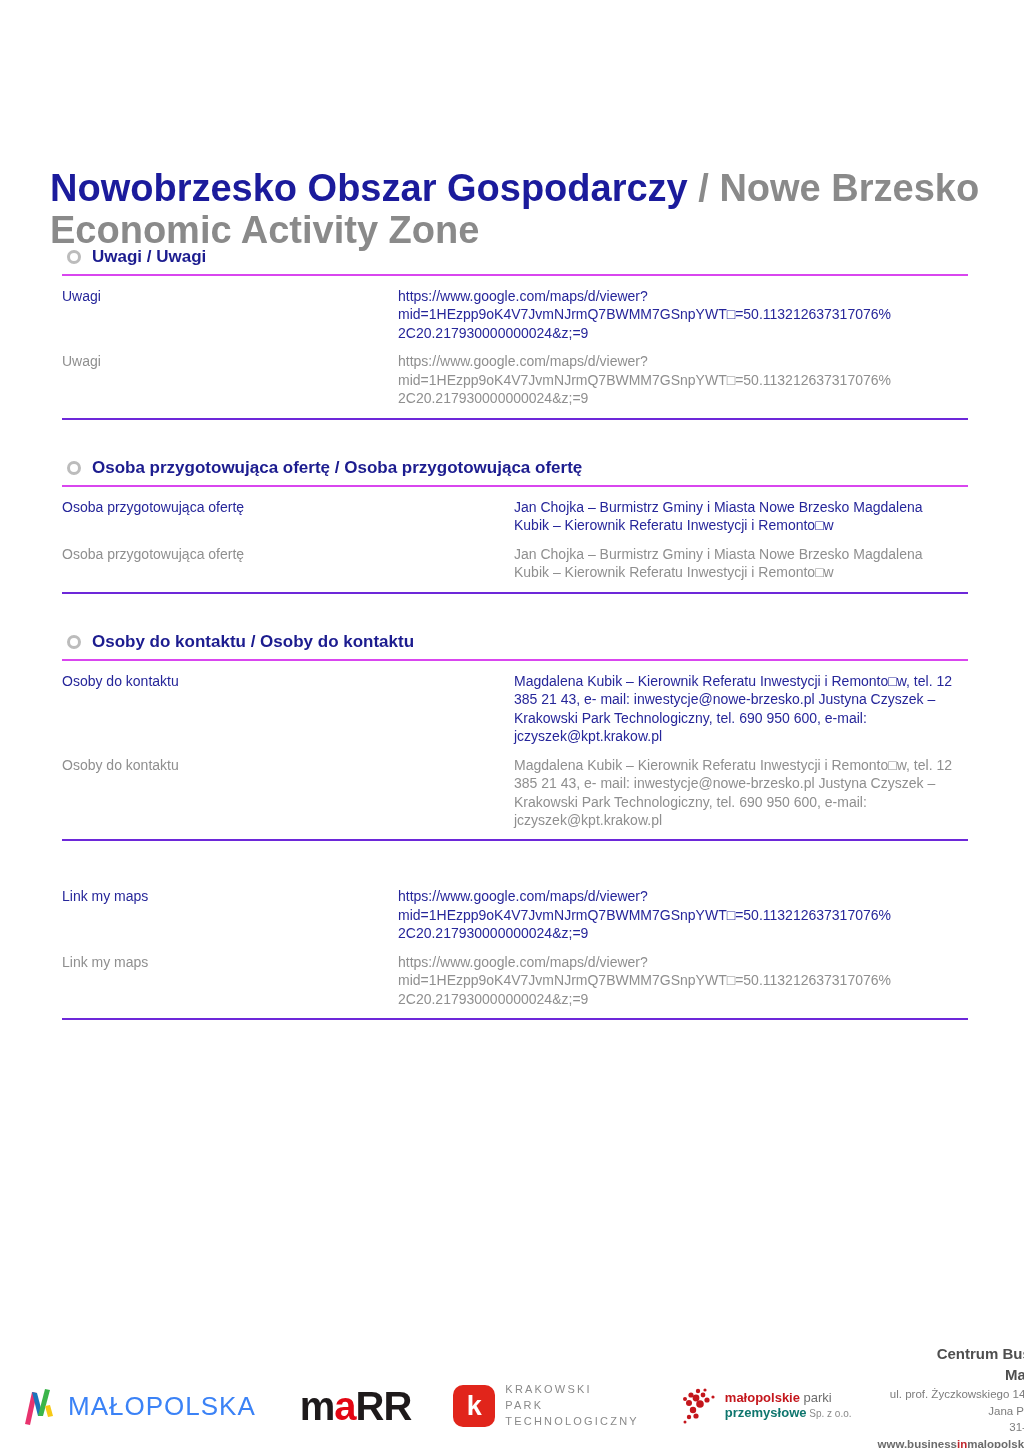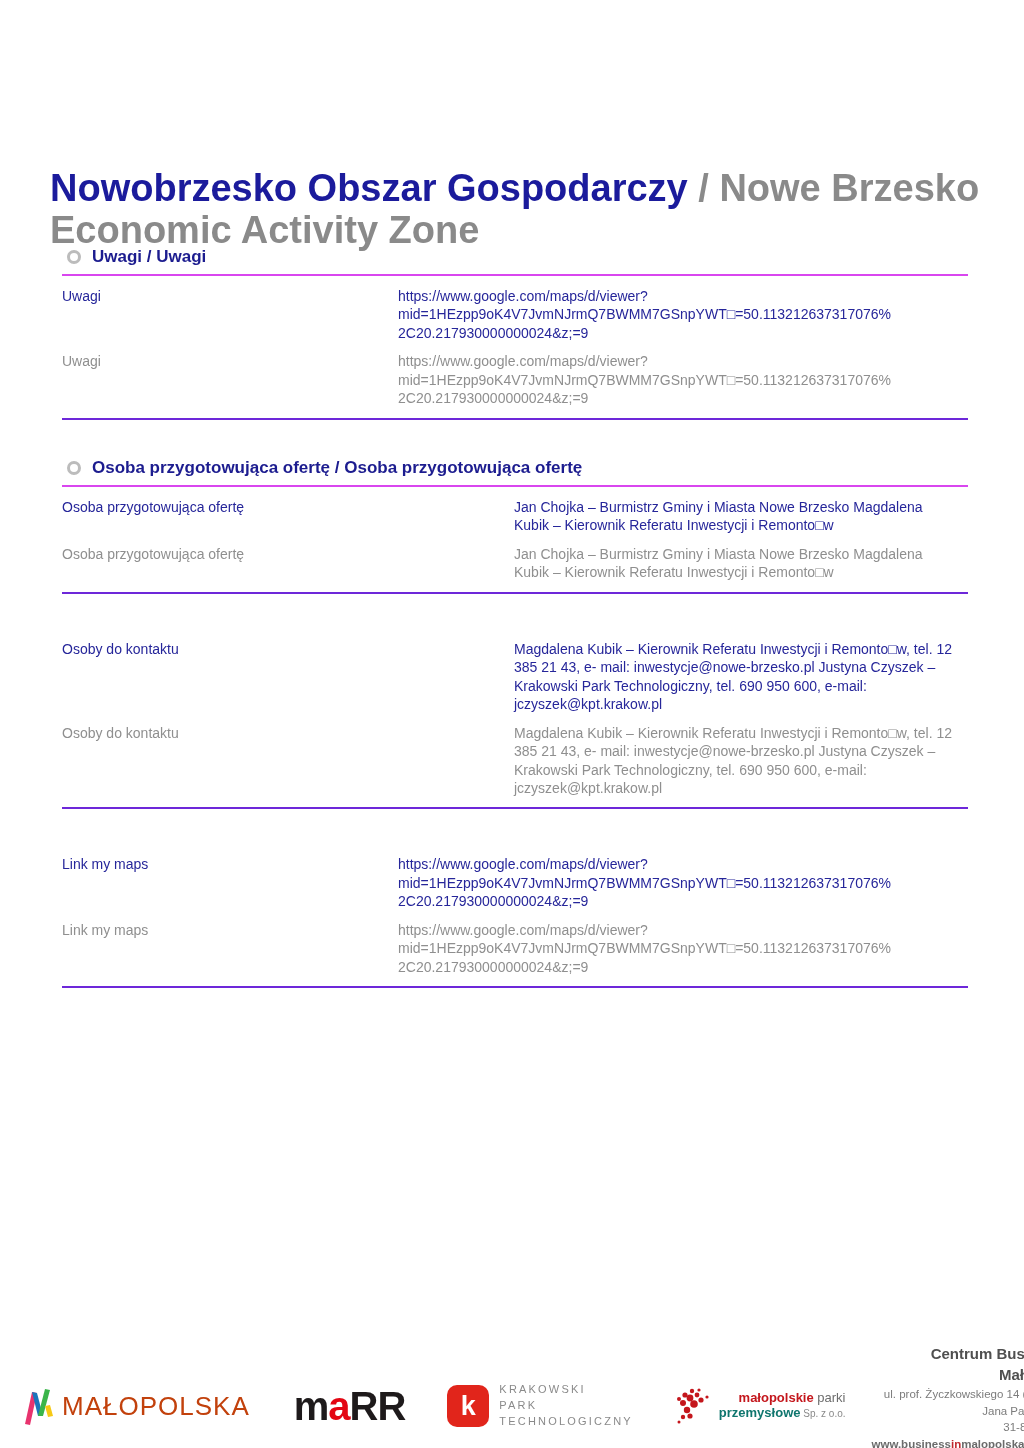--- a/index.html
+++ b/index.html
@@ -53,36 +53,36 @@
 
   
   .footer {
     position:absolute; left:24px; right:14px; bottom:6px; height:72px;
     display:flex; align-items:center;
   }
   .f-logo { display:flex; align-items:center; }
 
   .malopolska-logo { margin-right:44px; }
   .malopolska-text {
-    font-size:26px; color:#c2410c; letter-spacing:1px; margin-left:0; white-space:nowrap;text-align:right;
+    font-size:26px; color:#3b82f6; letter-spacing:1px; margin-left:6px; white-space:nowrap;text-align:right;
   }
 
   .marr-logo { font-size:40px; font-weight:bold; color:#1e1a1b; letter-spacing:-1px; margin-right:42px; line-height:1; }
   .marr-logo .marr-a { color:#e30613; }
 
   .kpt-logo { margin-right:40px; }
   .kpt-badge {
     width:42px; height:42px; background:#e1251b; border-radius:10px;
     color:#fff; font-weight:bold; font-size:27px;
     display:flex; align-items:center; justify-content:center; margin-right:10px;
   }
   .kpt-text { font-size:11px; color:#8a8a8a; letter-spacing:2.2px; line-height:1.45; white-space:nowrap; }
 
   .parki-logo { margin-right:26px; }
-  .parki-text { font-size:13px; line-height:1.15; margin-left:6px; white-space:nowrap;text-align:right; }
+  .parki-text { font-size:13px; line-height:1.15; margin-left:6px; white-space:nowrap; }
   .parki-l1b { color:#c4161c; font-weight:bold; }
   .parki-l1 { color:#6d6d6d; }
   .parki-l2 { color:#0f766e; font-weight:bold; }
   .parki-sm { color:#8a8a8a; font-size:10px; font-weight:normal; }
 
   .address-block { margin-left:auto; text-align:right; line-height:1.45; }
   .addr-title { font-size:15px; font-weight:bold; color:#4f4f4f; }
   .addr-line { font-size:11.5px; color:#7c7c7c; }
   .addr-last { font-size:11.5px; color:#7c7c7c; }
   .addr-web { font-weight:bold; color:#6b6b6b; margin-right:14px; }
@@ -126,20 +126,24 @@
           <div class="row-value">Jan Chojka – Burmistrz Gminy i Miasta Nowe Brzesko Magdalena Kubik – Kierownik Referatu Inwestycji i Remonto□w</div>
         </div>
         <div class="row muted">
           <div class="row-label">Osoba przygotowująca ofertę</div>
           <div class="row-value">Jan Chojka – Burmistrz Gminy i Miasta Nowe Brzesko Magdalena Kubik – Kierownik Referatu Inwestycji i Remonto□w</div>
         </div>
       </div>
     </section>
 
     <section class="zone-section wide">
+      <div class="section-header">
+        <span class="ring"></span>
+        <h2 class="section-title">Osoby do kontaktu / Osoby do kontaktu</h2>
+      </div>
       <div class="rows">
         <div class="row primary">
           <div class="row-label">Osoby do kontaktu</div>
           <div class="row-value">Magdalena Kubik – Kierownik Referatu Inwestycji i Remonto□w, tel. 12 385 21 43, e- mail: inwestycje@nowe-brzesko.pl Justyna Czyszek – Krakowski Park Technologiczny, tel. 690 950 600, e-mail: jczyszek@kpt.krakow.pl</div>
         </div>
         <div class="row muted">
           <div class="row-label">Osoby do kontaktu</div>
           <div class="row-value">Magdalena Kubik – Kierownik Referatu Inwestycji i Remonto□w, tel. 12 385 21 43, e- mail: inwestycje@nowe-brzesko.pl Justyna Czyszek – Krakowski Park Technologiczny, tel. 690 950 600, e-mail: jczyszek@kpt.krakow.pl</div>
         </div>
       </div>

